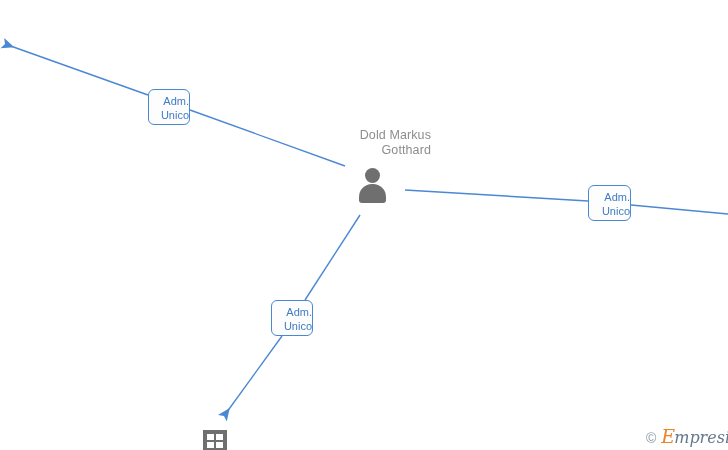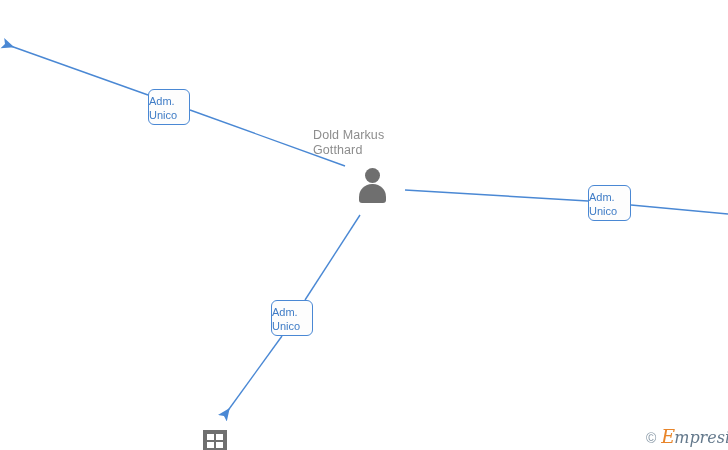--- a/index.html
+++ b/index.html
@@ -25,21 +25,21 @@
     width: 728px;
     height: 450px;
   }
 
   
   .person-node {
     position: absolute;
     left: 313px;
     top: 128px;
     width: 118px;
-    text-align: left;
+    text-align: right;
   }
   .person-label {
     font-size: 12.5px;
     line-height: 15px;
     color: #8d8d8d;
     letter-spacing: 0.1px;
     white-space: pre-line;
   }
   .person-avatar {
     margin: 10px auto 0 auto;
@@ -94,21 +94,21 @@
   
   .edge-label {
     position: absolute;
     box-sizing: border-box;
     background: #fdfdfd;
     border: 1px solid #4a88d4;
     border-radius: 6px;
     color: #3f7cc6;
     font-size: 11px;
     line-height: 14px;
-    text-align: left;
+    text-align: right;
     padding: 4px 0 4px 0;
     white-space: pre-line;
   }
   .lbl-top-left  { left: 148px; top: 89px;  width: 42px; height: 36px; }
   .lbl-right     { left: 588px; top: 185px; width: 43px; height: 36px; }
   .lbl-bottom    { left: 271px; top: 300px; width: 42px; height: 36px; }
 
   
   .watermark {
     position: absolute;

